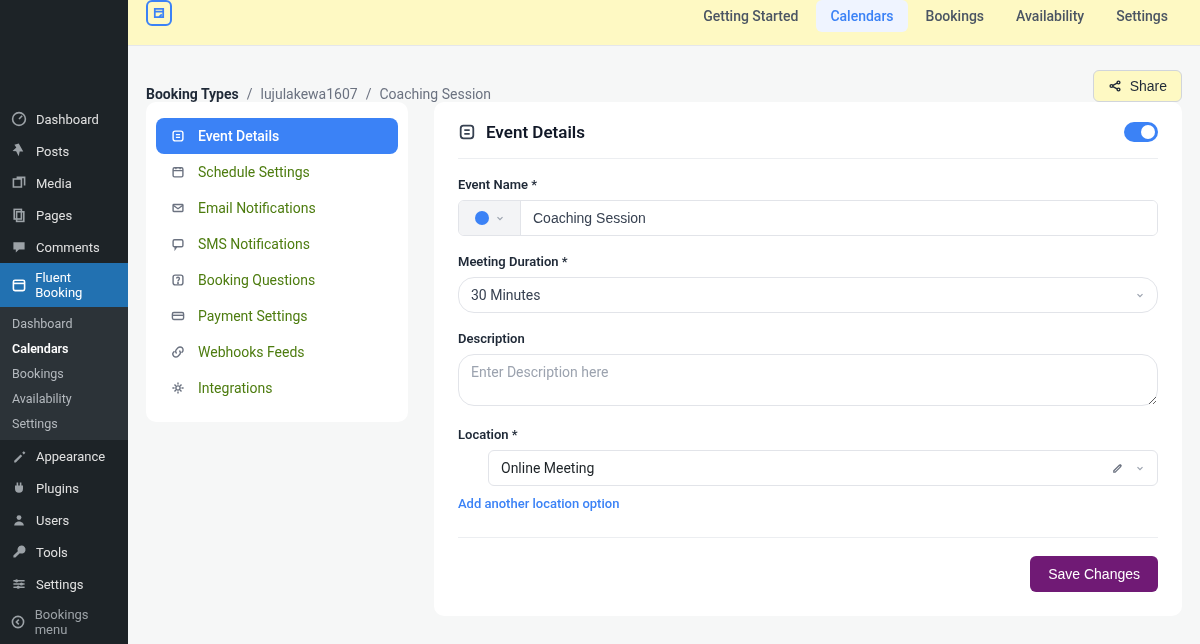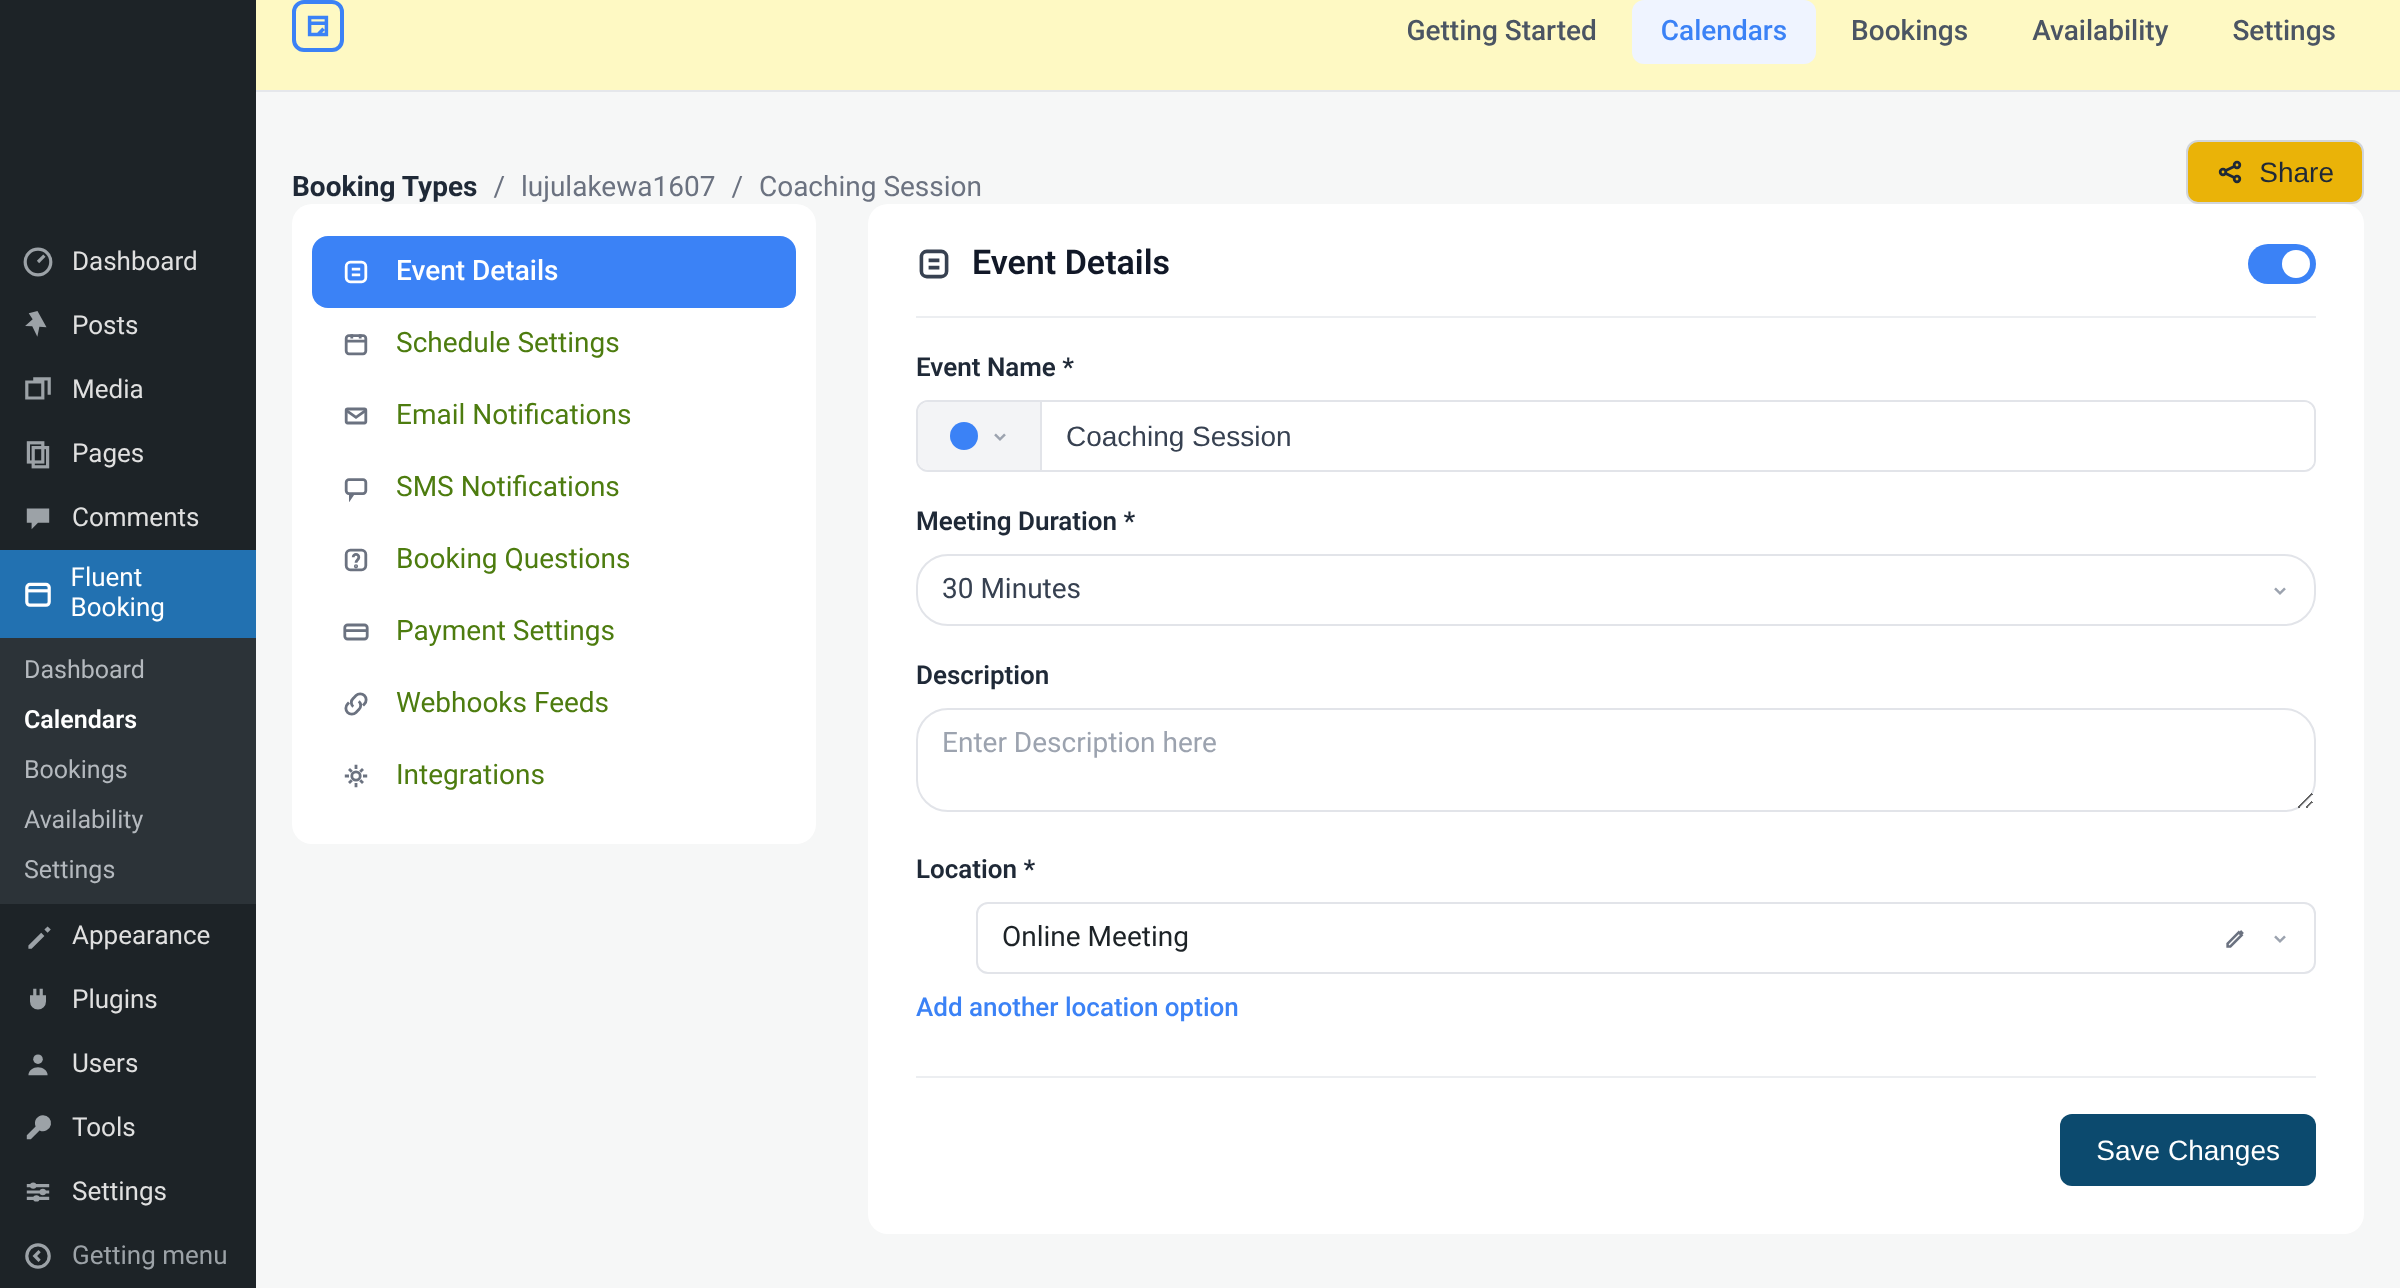--- a/index.html
+++ b/index.html
@@ -21,21 +21,21 @@
   .main { flex:1; display:flex; flex-direction:column; background:#f6f7f7; }
   .topbar { height: 46px; background:#fef9c3; border-bottom:1px solid #e5e7eb; display:flex; align-items:flex-start; padding: 0 18px; }
   .logo { width:26px; height:26px; border:2px solid #3b82f6; border-radius:6px; display:flex; align-items:center; justify-content:center; color:#3b82f6; }
   .topnav { margin-left:auto; display:flex; gap:4px; }
   .topnav-item { padding: 8px 14px; border-radius:6px; color:#4b5563; font-weight:500; cursor:pointer; font-size:14px; }
   .topnav-item.active { background:#eff4ff; color:#3b82f6; }
 
   .crumbbar { height:56px; display:flex; align-items:flex-end; padding:0 18px; background:#f6f7f7; }
   .crumbs { display:flex; align-items:center; gap:8px; color:#6b7280; font-size:14px; }
   .crumbs b { color:#1f2937; }
-  .share-btn { margin-left:auto; background:#eab308; border:1px solid #d1d5db; border-radius:6px; padding:7px 14px; display:flex; align-items:center; gap:8px; cursor:pointer; font-size:14px; color:#1f2937; font-weight:500; }
+  .share-btn { margin-left:auto; background:#fef9c3; border:1px solid #d1d5db; border-radius:6px; padding:7px 14px; display:flex; align-items:center; gap:8px; cursor:pointer; font-size:14px; color:#1f2937; font-weight:500; }
 
   .content { flex:1; display:flex; gap:26px; padding: 0 18px 24px; overflow:auto; }
 
   .tabs-card { width: 262px; background:#fff; border-radius:10px; padding: 16px 10px; align-self:flex-start; }
   .tab { display:flex; align-items:center; gap:12px; padding:10px 14px; border-radius:8px; cursor:pointer; color:#4d7c0f; font-size:14px; }
   .tab .tic { width:16px; height:16px; display:flex; align-items:center; justify-content:center; color:#6b7280; }
   .tab.active { background:#3b82f6; color:#fff; font-weight:500; }
   .tab.active .tic { color:#fff; }
 
   .form-card { flex:1; background:#fff; border-radius:10px; padding: 20px 24px 24px; align-self:flex-start; min-height: 510px; display:flex; flex-direction:column; }
@@ -55,21 +55,21 @@
   .color-pick { width:62px; background:#f3f4f6; border-right:1px solid #e2e4e9; display:flex; align-items:center; justify-content:center; gap:6px; cursor:pointer; }
   .dot { width:14px; height:14px; background:#3b82f6; border-radius:50%; }
   .name-row input { flex:1; border:none; padding:9px 12px; font-size:14px; outline:none; color:#374151; }
 
   .loc-row { border:1px solid #e2e4e9; border-radius:6px; padding:9px 12px; display:flex; align-items:center; cursor:pointer;margin-left:30px; }
   .loc-row .actions { margin-left:auto; display:flex; align-items:center; gap:10px; color:#6b7280; }
   .add-link { color:#3b82f6; font-size:13px; font-weight:500; margin-top:10px; cursor:pointer; display:inline-block; }
 
   .divider { height:1px; background:#eceef1; margin:26px 0 18px; }
   .footer { display:flex; }
-  .save-btn { margin-left:auto; background:#0c4a6e; color:#fff; border:none; padding:10px 18px; border-radius:6px; font-size:14px; font-weight:500; cursor:pointer; }
+  .save-btn { margin-left:auto; background:#701a75; color:#fff; border:none; padding:10px 18px; border-radius:6px; font-size:14px; font-weight:500; cursor:pointer; }
 
   .chev { width:10px; height:10px; color:#9ca3af; }
   svg { display:block; }
 </style>
 </head>
 <body>
 
 <div class="app">
 
   <nav class="wp-sidebar">
@@ -175,21 +175,21 @@
         </span>
       <span>Settings</span>
     </div>
     <div class="wp-item" style="color:#9ca2a7">
       <span class="ic">
           <svg viewBox="0 0 20 20" width="16" height="16" fill="currentColor">
             <circle cx="10" cy="10" r="7" fill="none" stroke="currentColor" stroke-width="2"></circle>
             <path d="M11 7l-3 3 3 3" fill="none" stroke="currentColor" stroke-width="2"></path>
           </svg>
         </span>
-      <span>Getting menu</span>
+      <span>Bookings menu</span>
     </div>
   </nav>
 
   <div class="main">
 
     <div class="topbar">
       <div class="logo">
         <svg viewBox="0 0 20 20" width="14" height="14" fill="none" stroke="currentColor" stroke-width="2.5">
             <path d="M4 4h12v12H4z M4 8h12 M14 12l-4 4"></path>
           </svg>

